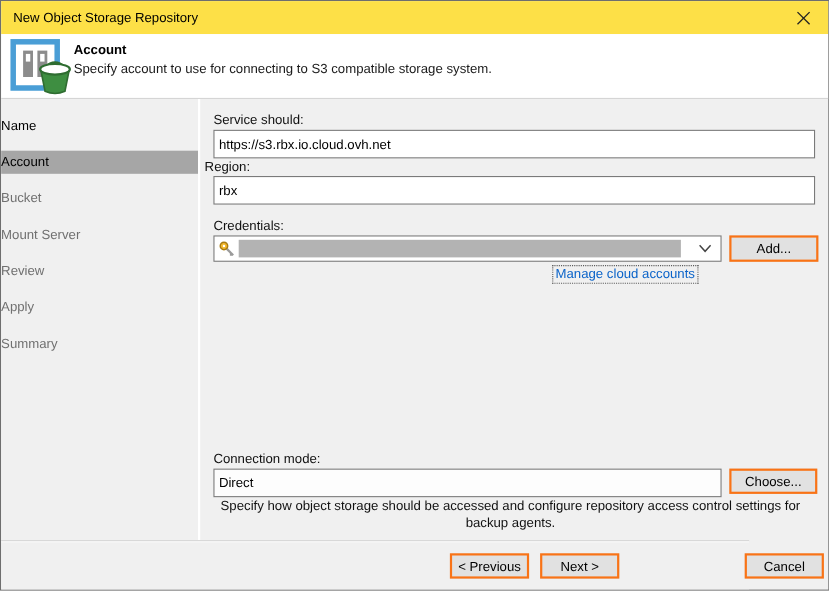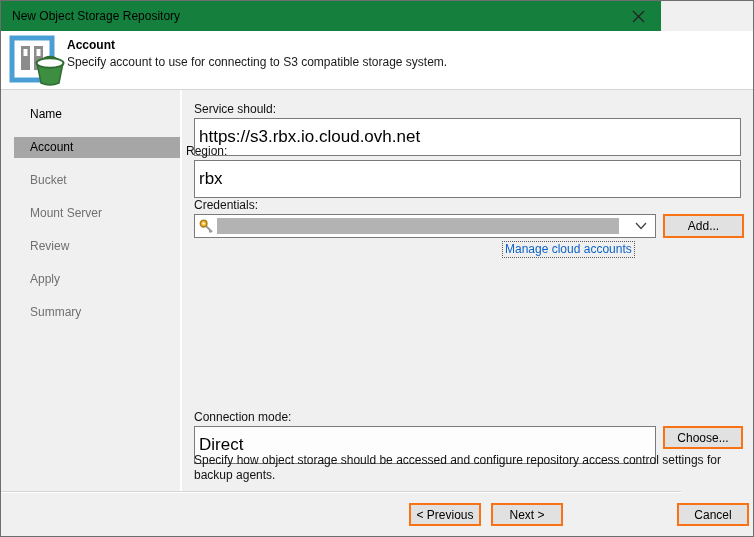--- a/index.html
+++ b/index.html
@@ -4,22 +4,22 @@
 <style>
   * { box-sizing: border-box; margin: 0; padding: 0; }
   html, body { background: #cfcfcf; font-family: "Liberation Sans", sans-serif; }
   .window {
     position: relative; width: 754px; height: 537px;
     background: #f0f0f0; border: 1px solid #6e6e6e; overflow: hidden;
     font-size: 12px; color: #111;
   }
   
   .titlebar {
-    position: absolute; top: 0; left: 0; width: 660px; height: 30px;
-    background: #15803d;
+    position: absolute; top: 0; left: 0; width: 752px; height: 30px;
+    background: #fde047;
   }
   .titlebar .title {
     position: absolute; left: 11px; top: 0; line-height: 30px; font-size: 12px; color: #000;
   }
   .close-btn {
     position: absolute; right: 6px; top: 0; width: 34px; height: 30px;
     display: flex; align-items: center; justify-content: center; cursor: default;
   }
   
   .header {
@@ -28,32 +28,32 @@
   }
   .wizard-icon { position: absolute; left: 8px; top: 4px; }
   .header .step-title { position: absolute; left: 66px; top: 7px; font-weight: bold; color: #000; }
   .header .step-desc  { position: absolute; left: 66px; top: 24px; color: #1a1a1a; }
   
   .sidebar {
     position: absolute; top: 89px; left: 0; width: 181px; height: 401px;
     background: #f0f0f0; border-right: 2px solid #ffffff;
   }
   .side-item {
-    height: 21px; line-height: 21px; padding-left: 16px; margin-bottom: 12px;
-    color: #707070; cursor: default; margin-left: 13px;
+    height: 21px; line-height: 21px; margin-bottom: 12px;
+    color: #707070; cursor: default;
   }
   .sidebar .first { margin-top: 14px; }
   .side-item.done { color: #000; }
   .side-item.current { background: #a6a6a6; color: #000; }
   
   .content { position: absolute; top: 89px; left: 183px; width: 571px; height: 401px; }
   .f-label { position: absolute; color: #111; }
   .textbox {
-    position: absolute; height: 38px; background: #fff; border: 1px solid #7a7a7a;
-    font-family: "Liberation Sans", sans-serif; font-size: 17px; color: #000;
+    position: absolute; height: 26px; background: #fff; border: 1px solid #7a7a7a;
+    font-family: "Liberation Sans", sans-serif; font-size: 12px; color: #000;
     padding: 0 4px; outline: none;
   }
   .combo {
     position: absolute; left: 10px; top: 124px; width: 462px; height: 24px;
     background: #fff; border: 1px solid #7a7a7a;
   }
   .combo .key { position: absolute; left: 4px; top: 4px; }
   .combo .redacted {
     position: absolute; left: 22px; top: 3px; width: 402px; height: 16px; background: #b3b3b3;
   }
@@ -61,21 +61,21 @@
   .btn {
     position: absolute; height: 24px; background: #e1e1e1; border: 2px solid #f97316;
     font-family: "Liberation Sans", sans-serif; font-size: 12px; color: #000;
     text-align: center; cursor: default;
   }
   .btn:disabled, .btn.disabled { border-color: #bcbcbc; color: #9d9d9d; background: #e3e3e3; }
   .link {
     position: absolute; color: #0a63c9; border: 1px dotted #5a5a5a; padding: 0 2px;
     line-height: 15px; cursor: pointer;
   }
-  .help { position: absolute; width: 540px; line-height: 15px; color: #111; }
+  .help { position: absolute; width: 540px; line-height: 15px; color: #111; text-align: center; }
   
   .footer {
     position: absolute; left: 0; top: 490px; width: 680px; height: 45px;
     background: #f0f0f0; border-top: 1px solid #d5d5d5; box-shadow: inset 0 1px 0 #fff;
   }
   .footer .btn { top: 11px; height: 23px; }
 </style>
 </head>
 <body>
 

